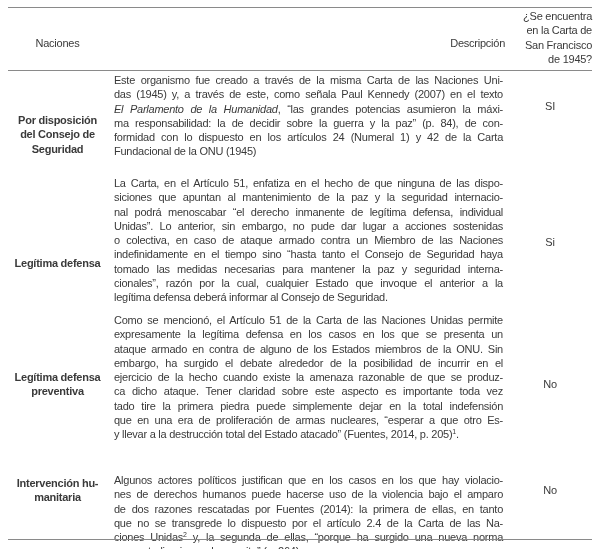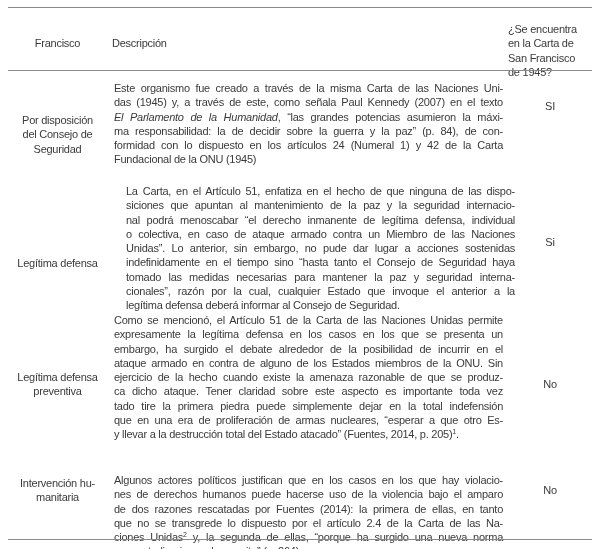--- a/index.html
+++ b/index.html
@@ -11,54 +11,54 @@
     .rule { position: absolute; left: 8px; width: 584px; height: 0; border-top: 1.5px solid #8a8a8a; }
     .rule.top { top: 7px; }
     .rule.head { top: 70px; }
     .rule.bottom { top: 539px; }
 
     .hcell, .cell {
       position: absolute; font-size: 11px; line-height: 14.3px;
       letter-spacing: -0.25px;
     }
     .hcell.mech { left: 10px; width: 95px; top: 36px; text-align: center; }
-    .hcell.desc { left: 112px; width: 393px; top: 36px; text-align: left; }
-    .hcell.carta { left: 508px; width: 84px; top: 22px; text-align: left; }
+    .hcell.desc { left: 112px; width: 393px; top: 36px; text-align: right; }
+    .hcell.carta { left: 508px; width: 84px; top: 9px; text-align: right; }
 
-    .cell.mech { left: 10px; width: 95px; text-align: center; }
+    .cell.mech { left: 10px; width: 95px; text-align: center; font-weight: bold; }
     .cell.desc { left: 114px; width: 389px; text-align: justify; }
     .cell.carta { left: 508px; width: 84px; text-align: center; }
 
     .r1.mech { top: 113px; }
-    .r1.desc { top: 73px; margin-top: 8px; }
+    .r1.desc { top: 73px; }
     .r1.carta { top: 99px; }
 
     .r2.mech { top: 256px; }
-    .r2.desc { top: 184px; margin-left: 12px; }
+    .r2.desc { top: 176px; }
     .r2.carta { top: 235px; }
 
     .r3.mech { top: 370px; }
     .r3.desc { top: 313px; }
     .r3.carta { top: 377px; }
 
     .r4.mech { top: 476px; }
     .r4.desc { top: 447px; margin-top: 26px; }
     .r4.carta { top: 483px; }
 
     .desc span.line { display: block; text-align: justify; text-align-last: justify; }
     .desc span.line.last { text-align-last: left; }
     em { font-style: italic; }
     sup { font-size: 7px; line-height: 0; vertical-align: 4px; }
   </style>
 </head>
 <body>
 
 <div class="rule top"></div>
 
-<div class="hcell mech">Francisco</div>
+<div class="hcell mech">Naciones</div>
 <div class="hcell desc">Descripción</div>
 <div class="hcell carta">
   <div>¿Se encuentra</div>
   <div>en la Carta de</div>
   <div>San Francisco</div>
   <div>de 1945?</div>
 </div>
 
 <div class="rule head"></div>
 
@@ -77,38 +77,38 @@
 </div>
 <div class="cell carta r1">SI</div>
 
 <div class="cell mech r2">
   <div>Legítima defensa</div>
 </div>
 <div class="cell desc r2">
   <span class="line">La Carta, en el Artículo 51, enfatiza en el hecho de que ninguna de las dispo-</span>
   <span class="line">siciones que apuntan al mantenimiento de la paz y la seguridad internacio-</span>
   <span class="line">nal podrá menoscabar “el derecho inmanente de legítima defensa, individual</span>
+  <span class="line">Unidas”. Lo anterior, sin embargo, no pude dar lugar a acciones sostenidas</span>
   <span class="line">o colectiva, en caso de ataque armado contra un Miembro de las Naciones</span>
-  <span class="line">Unidas”. Lo anterior, sin embargo, no pude dar lugar a acciones sostenidas</span>
   <span class="line">indefinidamente en el tiempo sino “hasta tanto el Consejo de Seguridad haya</span>
   <span class="line">tomado las medidas necesarias para mantener la paz y seguridad interna-</span>
   <span class="line">cionales”, razón por la cual, cualquier Estado que invoque el anterior a la</span>
   <span class="line last">legítima defensa deberá informar al Consejo de Seguridad.</span>
 </div>
 <div class="cell carta r2">Si</div>
 
 <div class="cell mech r3">
   <div>Legítima defensa</div>
   <div>preventiva</div>
 </div>
 <div class="cell desc r3">
   <span class="line">Como se mencionó, el Artículo 51 de la Carta de las Naciones Unidas permite</span>
   <span class="line">expresamente la legítima defensa en los casos en los que se presenta un</span>
+  <span class="line">ataque armado en contra de alguno de los Estados miembros de la ONU. Sin</span>
   <span class="line">embargo, ha surgido el debate alrededor de la posibilidad de incurrir en el</span>
-  <span class="line">ataque armado en contra de alguno de los Estados miembros de la ONU. Sin</span>
   <span class="line">ejercicio de la hecho cuando existe la amenaza razonable de que se produz-</span>
   <span class="line">ca dicho ataque. Tener claridad sobre este aspecto es importante toda vez</span>
   <span class="line">tado tire la primera piedra puede simplemente dejar en la total indefensión</span>
   <span class="line">que en una era de proliferación de armas nucleares, “esperar a que otro Es-</span>
   <span class="line last"><span>y llevar a la destrucción total del Estado atacado” (Fuentes, 2014, p. 205)</span><sup>1</sup><span>.</span></span>
 </div>
 <div class="cell carta r3">No</div>
 
 <div class="cell mech r4">
   <div>Intervención hu-</div>

